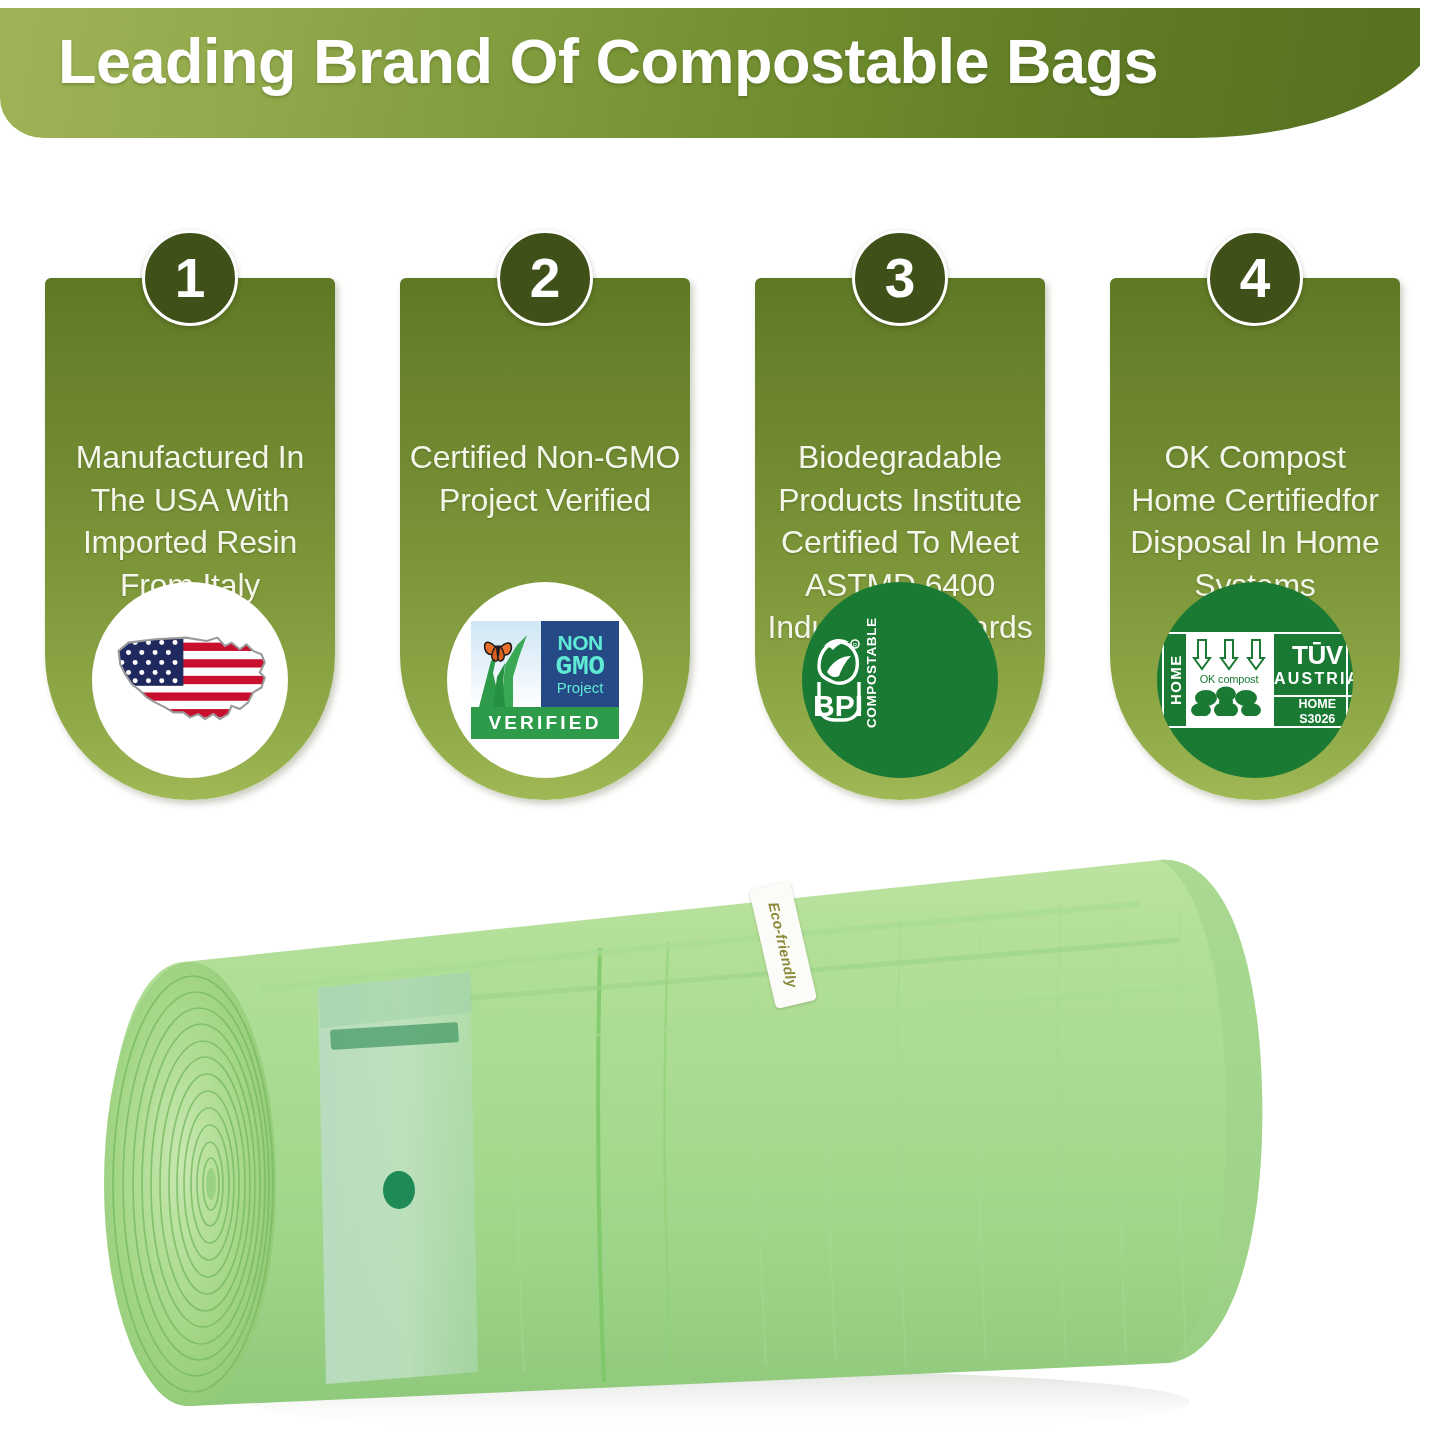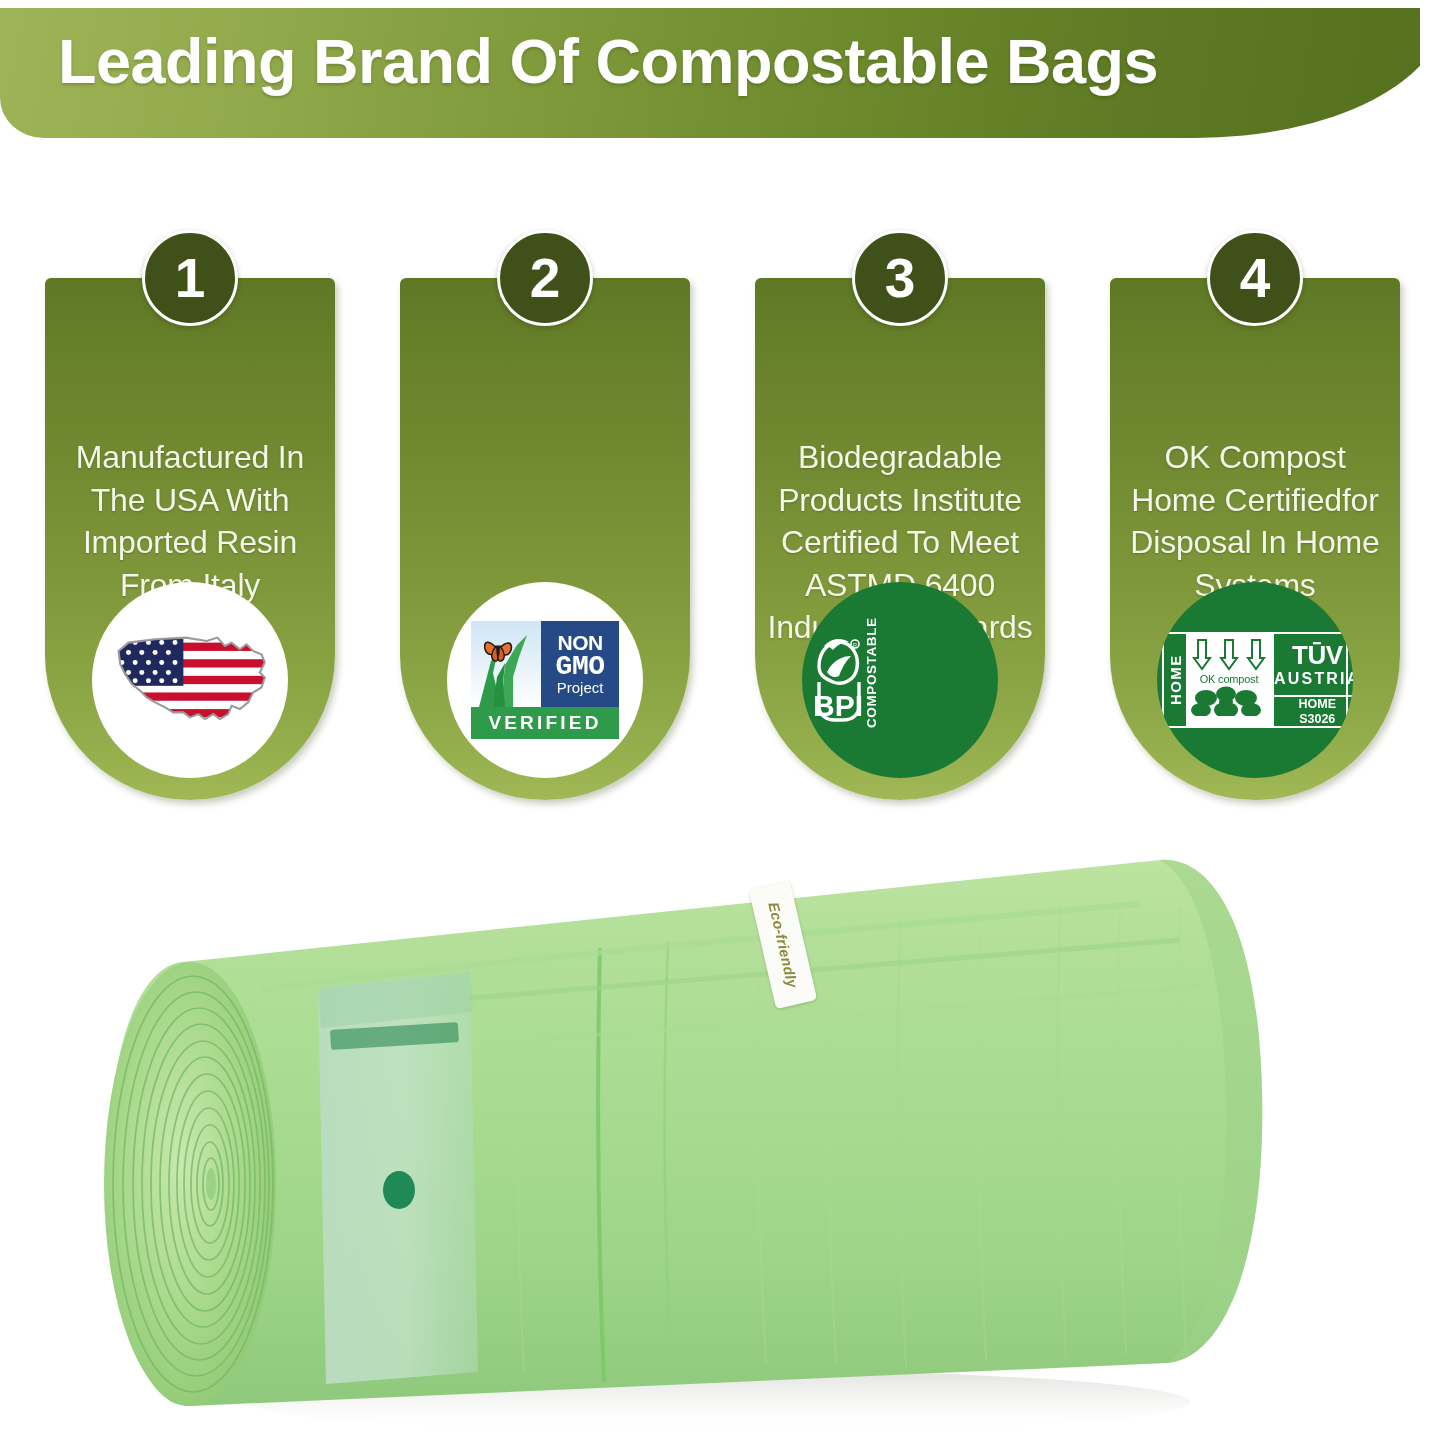--- a/index.html
+++ b/index.html
@@ -124,21 +124,21 @@
   }
   .nongmo-top { display: flex; height: 86px; }
   .nongmo-left {
     width: 72px;
     background: linear-gradient(to bottom, #cfe6f5 0%, #e8f3fa 55%, #ffffff 100%);
     position: relative; overflow: hidden;
   }
   .nongmo-right {
     width: 80px;
     background: #254a86;
-    color: #ffffff;
+    color: #5eead4;
     display: flex; flex-direction: column;
     align-items: center; justify-content: center;
     line-height: 0.98;
   }
   .nongmo-non { font-size: 21px; font-weight: bold; letter-spacing: -0.5px;}
   .nongmo-gmo { font-size: 28px; font-weight: bold; letter-spacing: -0.5px; font-family: Liberation Mono, monospace;}
   .nongmo-proj { font-size: 15px; font-weight: normal; }
   .nongmo-verified {
     height: 36px; background: #2e9b4a;
     color: #ffffff; font-size: 19px; font-weight: bold;
@@ -322,20 +322,21 @@
                  L168,22 L176,30 L186,34 L190,44 L184,56 L190,62 L186,74 L176,80
                  L170,92 L160,100 L150,96 L146,106 L136,112 L128,106 L118,112 L110,106
                  L100,110 L92,104 L80,104 L70,98 L58,92 L48,86 L40,78 L30,70 L22,58
                  L16,46 Z" fill="none" stroke="#9a9a9a" stroke-width="2.5"></path>
       </svg>
     </div>
   </div>
 
   <div class="card card-2">
     <div class="card-number">2</div>
+    <div class="card-text">Certified Non-GMO Project Verified</div>
     <div class="badge badge-white">
       <div class="nongmo">
         <div class="nongmo-top">
           <div class="nongmo-left">
             <svg width="72" height="86" viewBox="0 0 72 86">
               <path d="M8,86 L20,40 L26,34 L22,52 L30,86 Z" fill="#2e9b4a"></path>
               <path d="M30,86 L34,44 L46,24 L56,14 L48,36 L42,56 L42,86 Z" fill="#3aa855"></path>
               <path d="M22,86 L26,56 L34,42 L32,62 L34,86 Z" fill="#259040"></path>
               <g transform="translate(26,18)">
                 <path d="M0,10 C-8,0 -14,2 -12,10 C-10,17 -3,17 0,12 Z" fill="#e8702a" stroke="#1a1a1a" stroke-width="1.6"></path>

